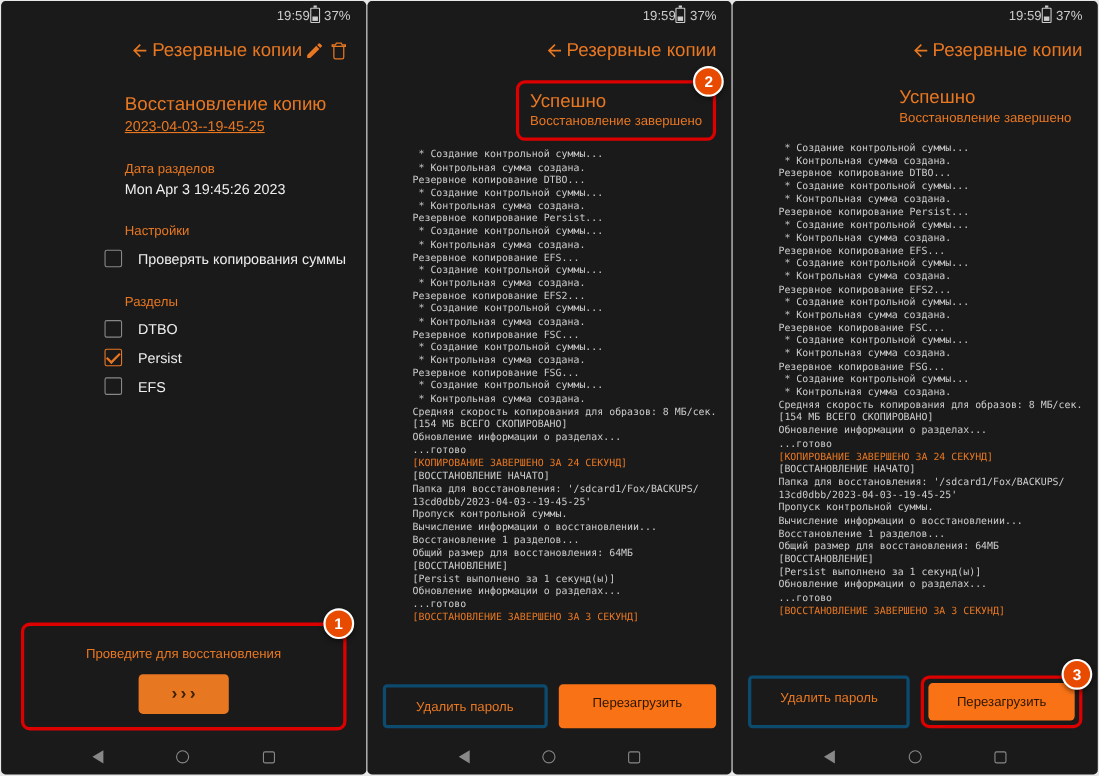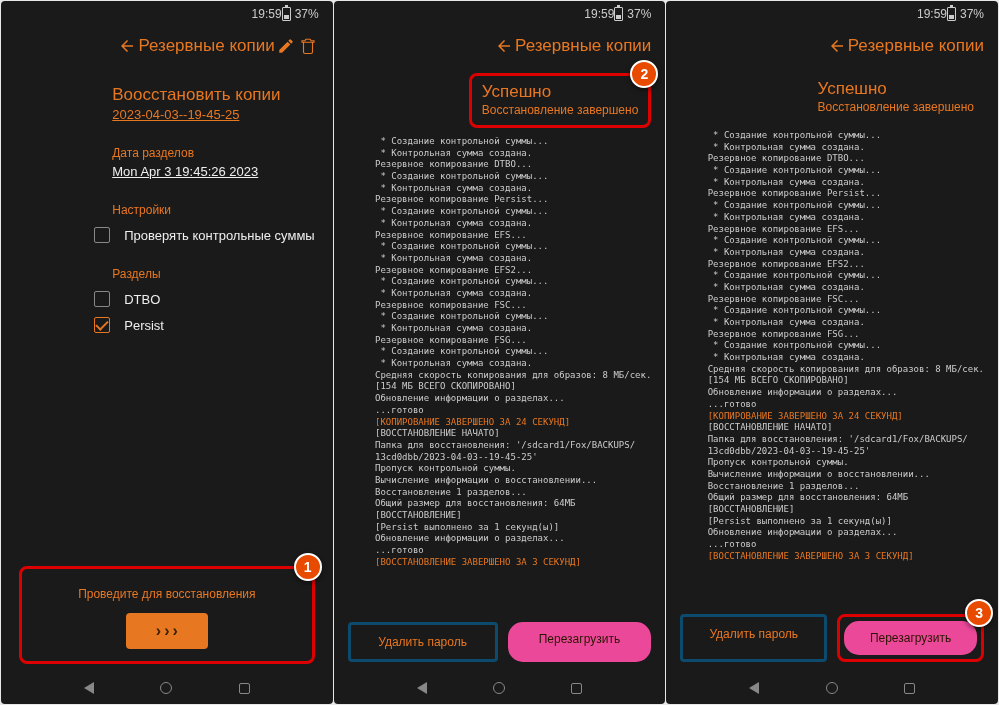--- a/index.html
+++ b/index.html
@@ -7,21 +7,21 @@
 .phone { flex: 1; background: #1a1a1a; display: flex; flex-direction: column; position: relative; color: #ddd; border-radius: 4px; overflow: hidden; align-items: flex-end; }
 .status-bar { display: flex; justify-content: space-between; align-items: center; padding: 6px 14px; font-size: 12px; color: #ccc; }
 .status-right { display: flex; align-items: center; gap: 4px; }
 .header { display: flex; align-items: center; padding: 8px 14px; }
 .hdr-title { color: #e87722; font-size: 17px; font-weight: 500; flex: 1; }
 .icon-btn { width: 22px; height: 22px; display: flex; align-items: center; justify-content: center; color: #e87722; cursor: pointer; }
 .content { flex: 1; padding: 8px 18px 0 36px; overflow: hidden; }
 .section-title { color: #e87722; font-size: 17px; margin-top: 12px; }
 .section-sub { color: #e87722; font-size: 13px; margin-top: 2px; text-decoration: underline; }
 .label-orange { color: #e87722; font-size: 12px; margin-top: 24px; }
-.value-white { color: #eee; font-size: 13px; margin-top: 4px; text-decoration: underline; }
+.value-white { color: #eee; font-size: 13px; margin-top: 4px; }
 .check-row { display: flex; align-items: center; gap: 14px; margin-top: 10px; margin-left: -18px; }
 .checkbox { width: 16px; height: 16px; border: 1.5px solid #888; border-radius: 2px; display: flex; align-items: center; justify-content: center; }
 .checkbox.checked { border-color: #e87722; }
 .checkbox.checked::after { content: ''; width: 10px; height: 5px; border-left: 2px solid #e87722; border-bottom: 2px solid #e87722; transform: rotate(-45deg) translate(1px,-1px); }
 .check-label { font-size: 13px; color: #eee; }
 .bottom-slide { position: absolute; bottom: 40px; left: 18px; right: 18px; border: 3px solid #d00; border-radius: 8px; padding: 18px 8px 12px 8px; text-align: center; }
 .slide-label { color: #e87722; font-size: 12px; margin-bottom: 12px; }
 .slider { background: #e87722; width: 82px; height: 36px; margin: 0 auto; border-radius: 4px; display: flex; align-items: center; justify-content: center; gap: 3px; color: #3a2200; font-size: 16px; font-weight: bold; }
 .badge { position: absolute; width: 28px; height: 28px; border-radius: 50%; background: #e84a00; border: 2px solid #fff; box-shadow: 0 2px 5px rgba(0,0,0,.5); color: #fff; font-weight: bold; font-size: 14px; display: flex; align-items: center; justify-content: center; z-index: 10; }
 .nav-bar { position: absolute; bottom: 0; left: 0; right: 0; height: 32px; display: flex; align-items: center; justify-content: space-around; padding: 0 50px; }
@@ -30,21 +30,21 @@
 .nav-sq { width: 11px; height: 11px; border: 1.5px solid #888; border-radius: 2px; }
 .success-box { border: 3px solid #d00; border-radius: 8px; padding: 6px 10px 8px 10px; margin: 8px 14px 4px 14px; position: relative; }
 .success-nobord { padding: 6px 10px 8px 10px; margin: 8px 14px 4px 14px; }
 .suc-title { color: #e87722; font-size: 17px; }
 .suc-sub { color: #e87722; font-size: 12px; margin-top: 1px; }
 .log { padding: 4px 14px 0 14px; font-family: monospace; font-size: 9px; line-height: 1.3; color: #ccc; white-space: pre; overflow: hidden; }
 .log .or { color: #e87722; }
 .btn-row { position: absolute; bottom: 42px; left: 14px; right: 14px; display: flex; gap: 10px; }
 .btn { flex: 1; padding: 10px 4px; border-radius: 4px; text-align: center; font-size: 12px; }
 .btn-outline { border: 3px solid #0c4a6e; color: #e87722; }
-.btn-fill { background: #ec4899; color: #2a1500; border-radius: 15px; }
+.btn-fill { background: #f97316; color: #2a1500; }
 .btn-border-red { border: 3px solid #d00; border-radius: 8px; padding: 4px; position: relative; }
 .battery-icon { display:inline-block; width: 9px; height: 14px; border: 1px solid #ccc; border-radius: 1px; position: relative; }
 .battery-icon::before { content:''; position:absolute; top:-3px; left:2px; width:3px; height:2px; background:#ccc; }
 .battery-icon::after { content:''; position:absolute; bottom:1px; left:1px; right:1px; height:4px; background:#ccc; }
 </style>
 </head>
 <body>
 
 <div class="phone">
   <div class="status-bar">
@@ -66,38 +66,42 @@
           <path d="M3 17.25V21h3.75L17.81 9.94l-3.75-3.75L3 17.25zM20.71 7.04a1 1 0 000-1.41l-2.34-2.34a1 1 0 00-1.41 0l-1.83 1.83 3.75 3.75 1.83-1.83z" fill="currentColor"></path>
         </svg>
     </span>
     <span class="icon-btn">
       <svg width="18" height="18" viewBox="0 0 24 24">
           <path d="M6 7h12v13a2 2 0 01-2 2H8a2 2 0 01-2-2V7zm3-4h6l1 2h4v2H4V5h4l1-2z" fill="none" stroke="currentColor" stroke-width="1.5"></path>
         </svg>
     </span>
   </div>
   <div class="content">
-    <div class="section-title">Воосстановить копии</div>
+    <div class="section-title">Восстановление копию</div>
     <div class="section-sub">2023-04-03--19-45-25</div>
     <div class="label-orange">Дата разделов</div>
     <div class="value-white">Mon Apr  3 19:45:26 2023</div>
     <div class="label-orange">Настройки</div>
     <div class="check-row">
       <span class="checkbox"></span>
-      <span class="check-label">Проверять контрольные суммы</span>
+      <span class="check-label">Проверять копирования суммы</span>
     </div>
     <div class="label-orange">Разделы</div>
     <div id="partitions">
         <div class="check-row">
           <span class="checkbox"></span>
           <span class="check-label">DTBO</span>
         </div>
         <div class="check-row">
           <span class="checkbox checked"></span>
           <span class="check-label">Persist</span>
+        </div>
+        <div class="check-row">
+          <span class="checkbox"></span>
+          <span class="check-label">EFS</span>
         </div>
       </div>
   </div>
   <div class="bottom-slide">
     <div class="slide-label">Проведите для восстановления</div>
     <div class="slider">
       <span>›</span>
       <span>›</span>
       <span>›</span>
     </div>

